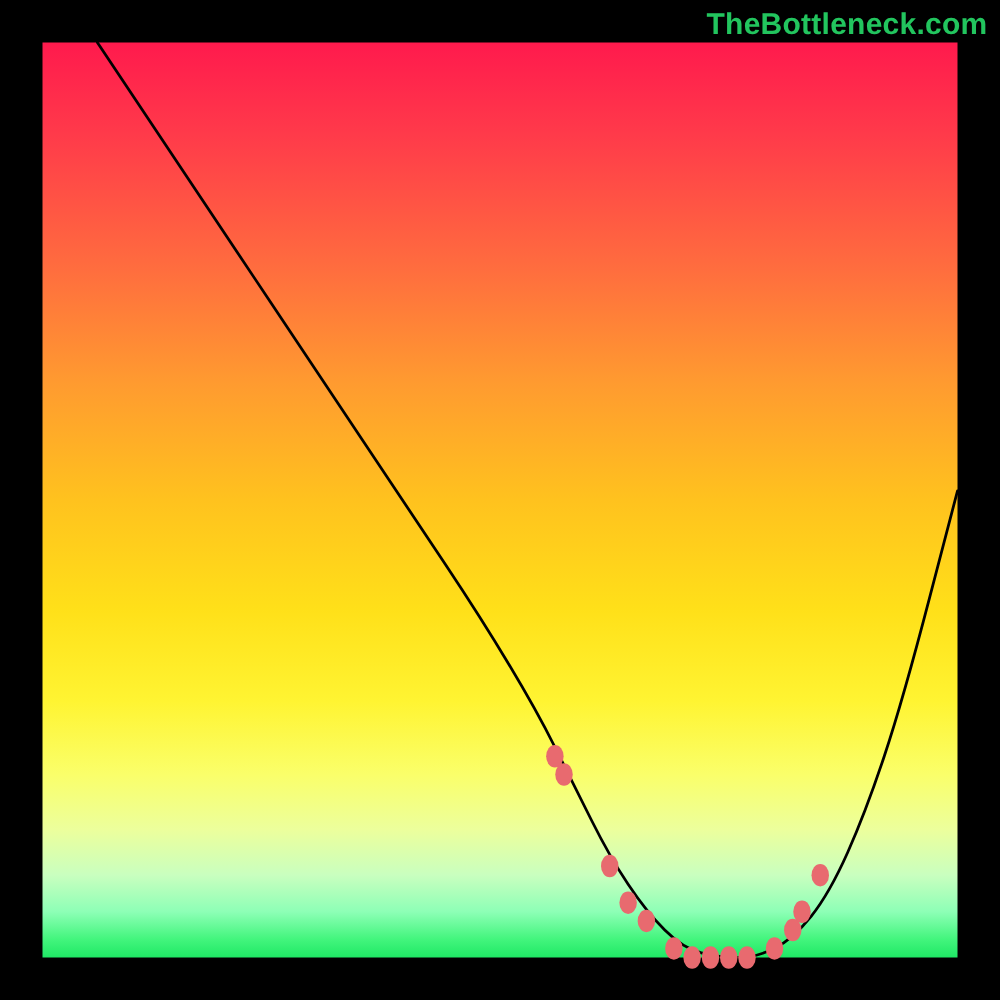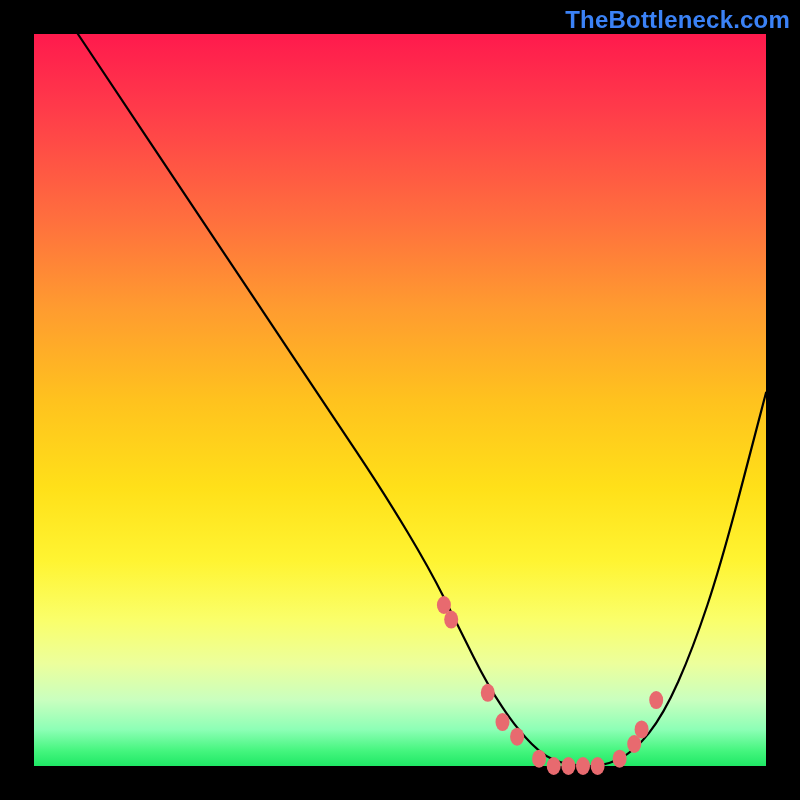--- a/index.html
+++ b/index.html
@@ -39,21 +39,21 @@
       #c9ffbf 91%,
       #8dffb6 95%,
       #43f57d 98%,
       #1fe865 100%
     );
   }
   .watermark {
     position: absolute;
     top: 6px;
     right: 10px;
-    color: #3b82f6;
+    color: #22c55e;
     font-size: 24px;
     font-weight: 600;
     letter-spacing: 0.2px;
     user-select: none;
   }
   svg.curve {
     position: absolute;
     top: 0;
     left: 0;
     width: 732px;

